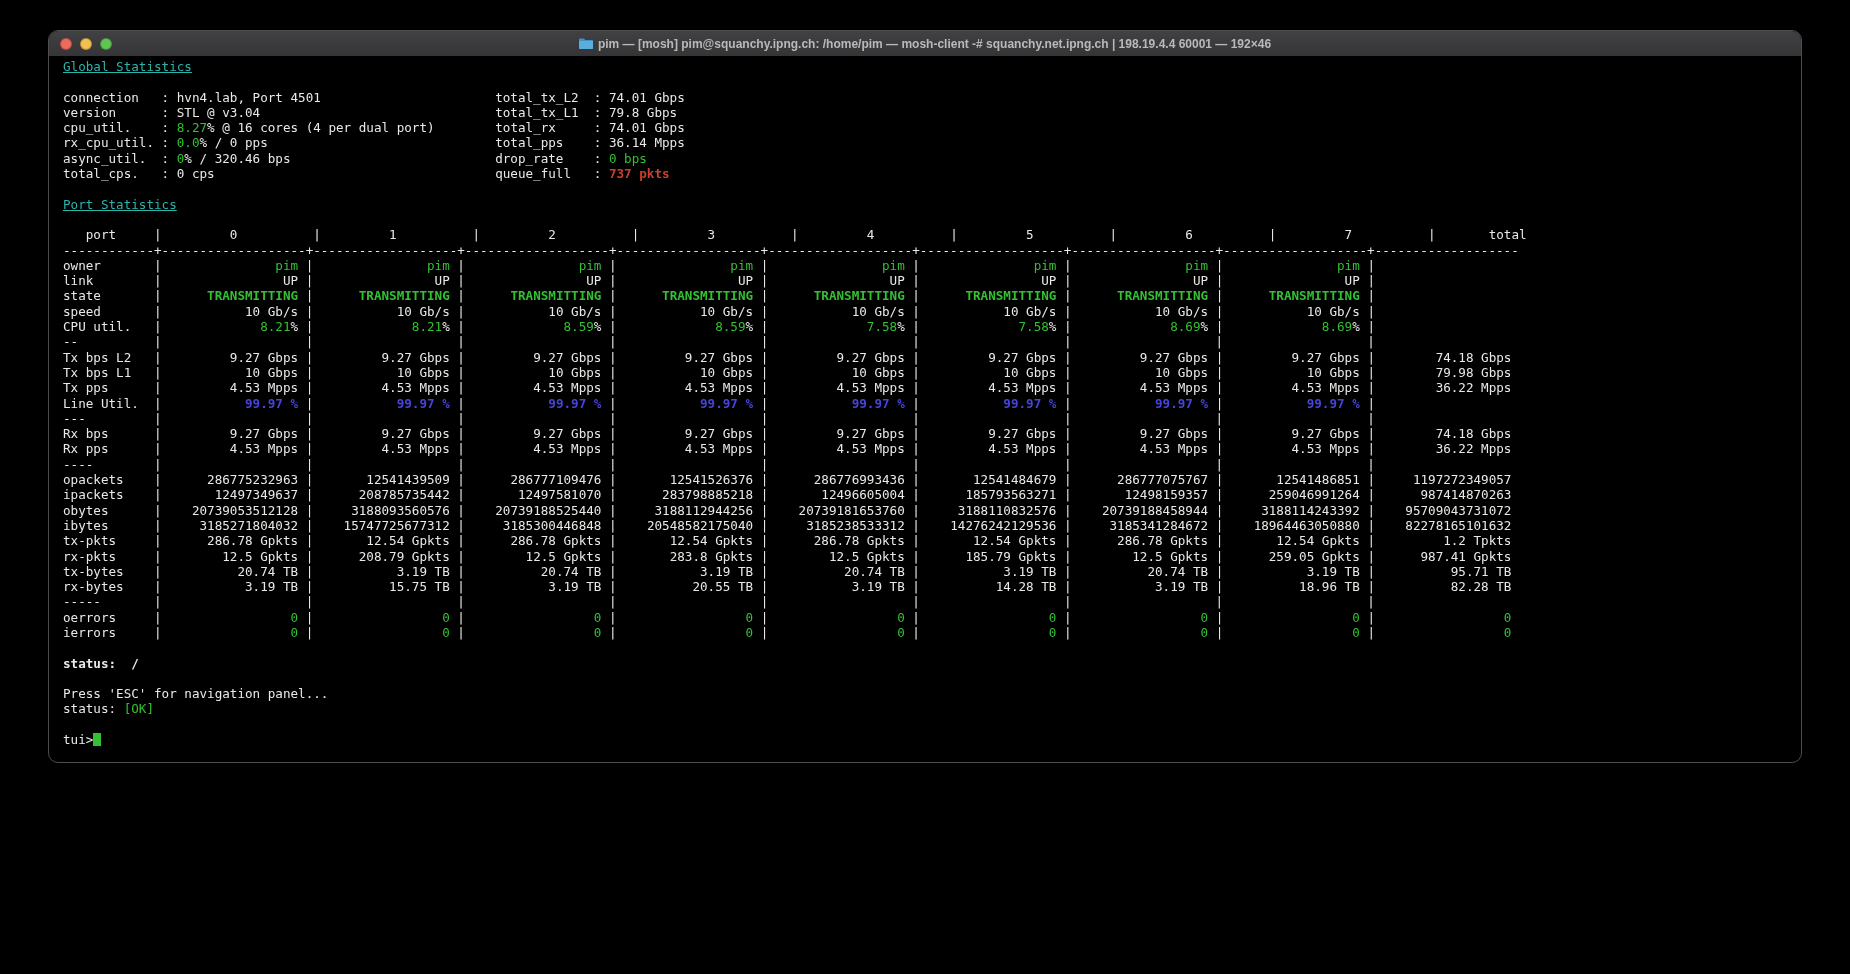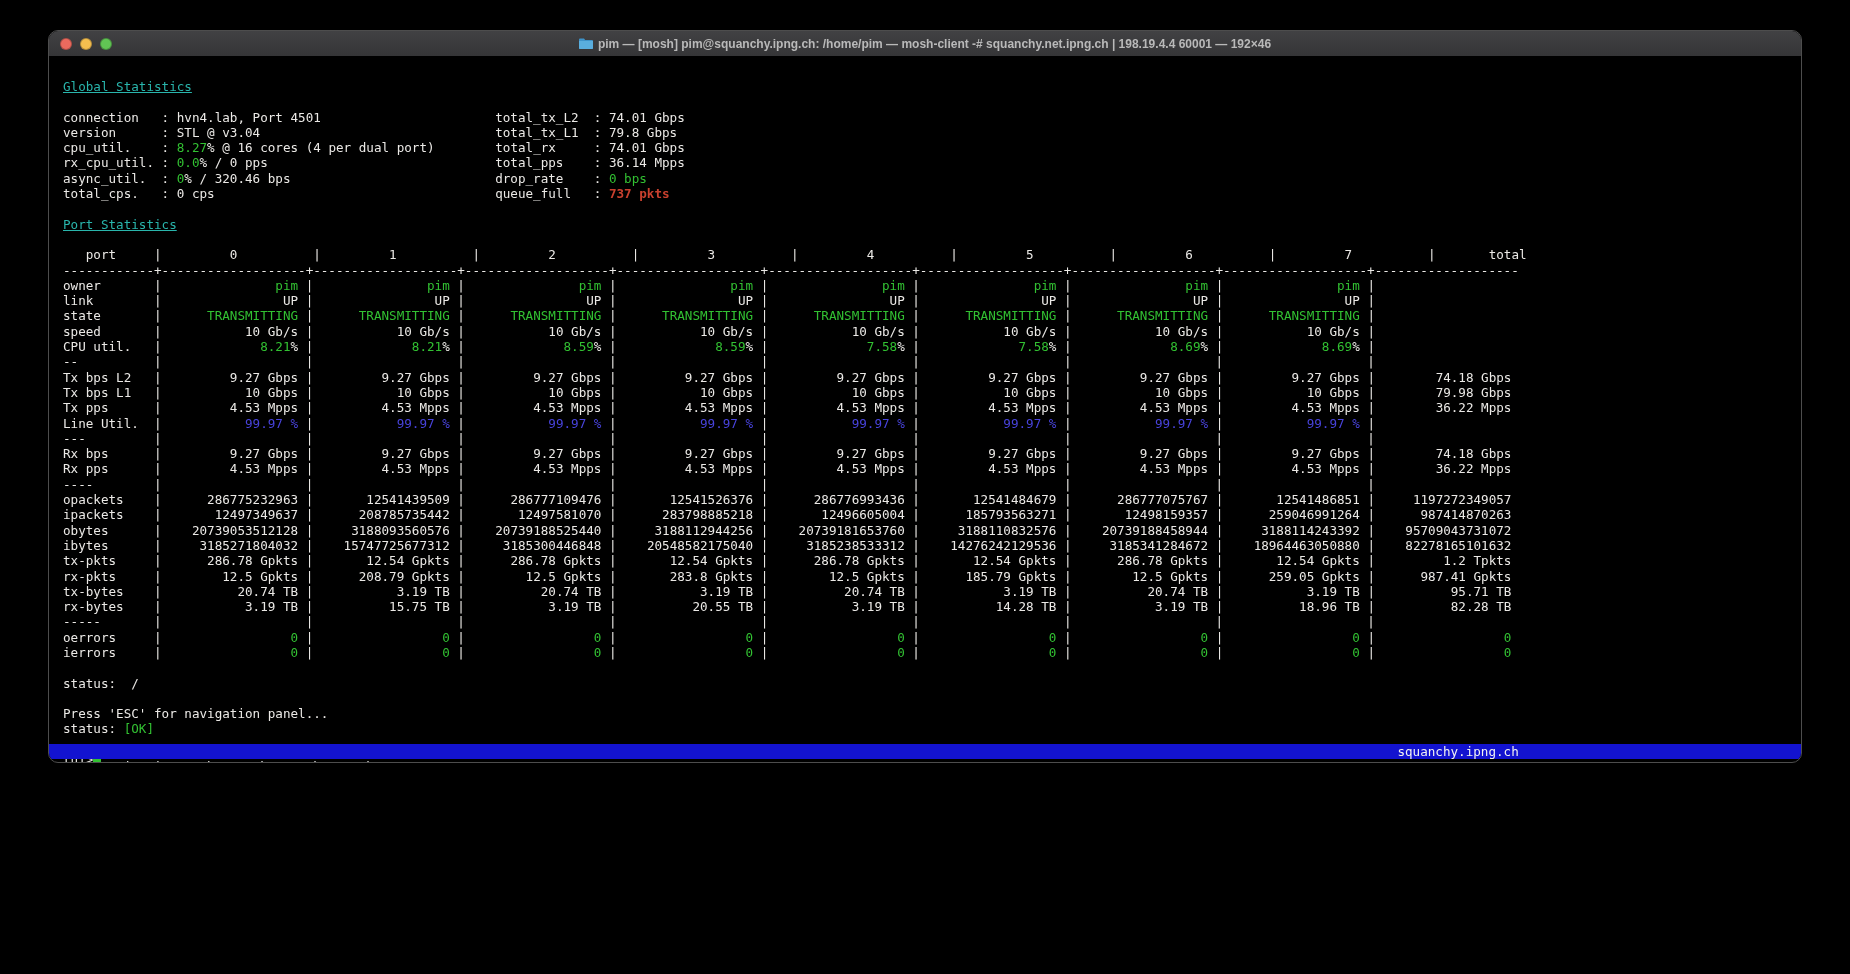--- a/index.html
+++ b/index.html
@@ -22,25 +22,25 @@
   .light{width:12px;height:12px;border-radius:50%;border:0.5px solid rgba(0,0,0,.25);}
   .light.red{background:#ec6a5e;} .light.yellow{background:#f5bf4f;} .light.green{background:#61c554;}
   .titletext{
     position:absolute;left:0;right:0;text-align:center;
     font:600 12px "Liberation Sans",sans-serif;color:#b9b9b9;
     display:flex;align-items:center;justify-content:center;gap:5px;pointer-events:none;
   }
   .term{
     position:absolute;left:0;right:0;top:27px;bottom:0;
     font:12.6px/15.3px "DejaVu Sans Mono",monospace;color:var(--fg);
-    padding:1px 0 0 14px;white-space:pre;margin-top:20px;
+    padding:1px 0 0 14px;white-space:pre;
   }
   .line{height:15.3px;white-space:pre;}
   .green{color:var(--green);} .cyan{color:var(--cyan);} .blue{color:var(--blue);}
-  .red{color:var(--red);font-weight:bold;} .bold{font-weight:normal;} .underline{text-decoration:underline;}
+  .red{color:var(--red);font-weight:bold;} .bold{font-weight:bold;} .underline{text-decoration:underline;}
   .cursor{display:inline-block;width:1ch;height:13px;background:var(--green);vertical-align:-2px;}
   .tmux-bar{
     position:absolute;left:0;right:0;bottom:3px;height:15.3px;background:var(--tmuxbg);
     font:12.6px/15.3px "DejaVu Sans Mono",monospace;color:#f2f2f2;
   }
   .tmux-inner{position:relative;margin-left:14px;width:192ch;height:15.3px;white-space:pre;}
   .tmux-right{position:absolute;right:0;top:0;}
   .foldericon{width:14px;height:11px;display:inline-block;}
 </style>
 </head>
@@ -55,18 +55,13 @@
     </div>
     <div class="titletext">
       <svg class="foldericon" viewBox="0 0 14 11">
         <path d="M0 1.5 Q0 .5 1 .5 L5 .5 L6.2 2 L13 2 Q14 2 14 3 L14 10 Q14 11 13 11 L1 11 Q0 11 0 10 Z" fill="#3f93c9"></path>
         <path d="M0 3 L14 3 L14 10 Q14 11 13 11 L1 11 Q0 11 0 10 Z" fill="#5aaede"></path>
       </svg>
       <span>pim — [mosh] pim@squanchy.ipng.ch: /home/pim — mosh-client -# squanchy.net.ipng.ch | 198.19.4.4 60001 — 192×46</span>
     </div>
   </div>
   <div class="term" id="term"><div class="line"><span class="cyan underline">Global Statistics</span></div><div class="line"></div><div class="line"><span>connection   : </span><span>hvn4.lab, Port 4501</span><span>                       </span><span>total_tx_L2  : </span><span>74.01 Gbps</span></div><div class="line"><span>version      : </span><span>STL @ v3.04</span><span>                               </span><span>total_tx_L1  : </span><span>79.8 Gbps</span></div><div class="line"><span>cpu_util.    : </span><span class="green">8.27</span><span>% @ 16 cores (4 per dual port)</span><span>        </span><span>total_rx     : </span><span>74.01 Gbps</span></div><div class="line"><span>rx_cpu_util. : </span><span class="green">0.0</span><span>% / 0 pps</span><span>                              </span><span>total_pps    : </span><span>36.14 Mpps</span></div><div class="line"><span>async_util.  : </span><span class="green">0</span><span>% / 320.46 bps</span><span>                           </span><span>drop_rate    : </span><span class="green">0 bps</span></div><div class="line"><span>total_cps.   : </span><span>0 cps</span><span>                                     </span><span>queue_full   : </span><span class="red">737 pkts</span></div><div class="line"></div><div class="line"><span class="cyan underline">Port Statistics</span></div><div class="line"></div><div class="line"><span>   port     </span><span>|</span><span>         0          </span><span>|</span><span>         1          </span><span>|</span><span>         2          </span><span>|</span><span>         3          </span><span>|</span><span>         4          </span><span>|</span><span>         5          </span><span>|</span><span>         6          </span><span>|</span><span>         7          </span><span>|</span><span>       total        </span></div><div class="line"><span>------------+-------------------+-------------------+-------------------+-------------------+-------------------+-------------------+-------------------+-------------------+-------------------</span></div><div class="line"><span>owner       </span><span>|</span><span class="green">               pim</span><span> </span><span>|</span><span class="green">               pim</span><span> </span><span>|</span><span class="green">               pim</span><span> </span><span>|</span><span class="green">               pim</span><span> </span><span>|</span><span class="green">               pim</span><span> </span><span>|</span><span class="green">               pim</span><span> </span><span>|</span><span class="green">               pim</span><span> </span><span>|</span><span class="green">               pim</span><span> </span><span>|</span><span>                   </span></div><div class="line"><span>link        </span><span>|</span><span>                UP</span><span> </span><span>|</span><span>                UP</span><span> </span><span>|</span><span>                UP</span><span> </span><span>|</span><span>                UP</span><span> </span><span>|</span><span>                UP</span><span> </span><span>|</span><span>                UP</span><span> </span><span>|</span><span>                UP</span><span> </span><span>|</span><span>                UP</span><span> </span><span>|</span><span>                   </span></div><div class="line"><span>state       </span><span>|</span><span class="green bold">      TRANSMITTING</span><span> </span><span>|</span><span class="green bold">      TRANSMITTING</span><span> </span><span>|</span><span class="green bold">      TRANSMITTING</span><span> </span><span>|</span><span class="green bold">      TRANSMITTING</span><span> </span><span>|</span><span class="green bold">      TRANSMITTING</span><span> </span><span>|</span><span class="green bold">      TRANSMITTING</span><span> </span><span>|</span><span class="green bold">      TRANSMITTING</span><span> </span><span>|</span><span class="green bold">      TRANSMITTING</span><span> </span><span>|</span><span>                   </span></div><div class="line"><span>speed       </span><span>|</span><span>           10 Gb/s</span><span> </span><span>|</span><span>           10 Gb/s</span><span> </span><span>|</span><span>           10 Gb/s</span><span> </span><span>|</span><span>           10 Gb/s</span><span> </span><span>|</span><span>           10 Gb/s</span><span> </span><span>|</span><span>           10 Gb/s</span><span> </span><span>|</span><span>           10 Gb/s</span><span> </span><span>|</span><span>           10 Gb/s</span><span> </span><span>|</span><span>                   </span></div><div class="line"><span>CPU util.   </span><span>|</span><span class="green">             8.21</span><span>% </span><span>|</span><span class="green">             8.21</span><span>% </span><span>|</span><span class="green">             8.59</span><span>% </span><span>|</span><span class="green">             8.59</span><span>% </span><span>|</span><span class="green">             7.58</span><span>% </span><span>|</span><span class="green">             7.58</span><span>% </span><span>|</span><span class="green">             8.69</span><span>% </span><span>|</span><span class="green">             8.69</span><span>% </span><span>|</span><span>                   </span></div><div class="line"><span>--          </span><span>|</span><span>                   </span><span>|</span><span>                   </span><span>|</span><span>                   </span><span>|</span><span>                   </span><span>|</span><span>                   </span><span>|</span><span>                   </span><span>|</span><span>                   </span><span>|</span><span>                   </span><span>|</span><span>                   </span></div><div class="line"><span>Tx bps L2   </span><span>|</span><span>         9.27 Gbps</span><span> </span><span>|</span><span>         9.27 Gbps</span><span> </span><span>|</span><span>         9.27 Gbps</span><span> </span><span>|</span><span>         9.27 Gbps</span><span> </span><span>|</span><span>         9.27 Gbps</span><span> </span><span>|</span><span>         9.27 Gbps</span><span> </span><span>|</span><span>         9.27 Gbps</span><span> </span><span>|</span><span>         9.27 Gbps</span><span> </span><span>|</span><span>        74.18 Gbps</span><span> </span></div><div class="line"><span>Tx bps L1   </span><span>|</span><span>           10 Gbps</span><span> </span><span>|</span><span>           10 Gbps</span><span> </span><span>|</span><span>           10 Gbps</span><span> </span><span>|</span><span>           10 Gbps</span><span> </span><span>|</span><span>           10 Gbps</span><span> </span><span>|</span><span>           10 Gbps</span><span> </span><span>|</span><span>           10 Gbps</span><span> </span><span>|</span><span>           10 Gbps</span><span> </span><span>|</span><span>        79.98 Gbps</span><span> </span></div><div class="line"><span>Tx pps      </span><span>|</span><span>         4.53 Mpps</span><span> </span><span>|</span><span>         4.53 Mpps</span><span> </span><span>|</span><span>         4.53 Mpps</span><span> </span><span>|</span><span>         4.53 Mpps</span><span> </span><span>|</span><span>         4.53 Mpps</span><span> </span><span>|</span><span>         4.53 Mpps</span><span> </span><span>|</span><span>         4.53 Mpps</span><span> </span><span>|</span><span>         4.53 Mpps</span><span> </span><span>|</span><span>        36.22 Mpps</span><span> </span></div><div class="line"><span>Line Util.  </span><span>|</span><span class="blue bold">           99.97 %</span><span> </span><span>|</span><span class="blue bold">           99.97 %</span><span> </span><span>|</span><span class="blue bold">           99.97 %</span><span> </span><span>|</span><span class="blue bold">           99.97 %</span><span> </span><span>|</span><span class="blue bold">           99.97 %</span><span> </span><span>|</span><span class="blue bold">           99.97 %</span><span> </span><span>|</span><span class="blue bold">           99.97 %</span><span> </span><span>|</span><span class="blue bold">           99.97 %</span><span> </span><span>|</span><span>                   </span></div><div class="line"><span>---         </span><span>|</span><span>                   </span><span>|</span><span>                   </span><span>|</span><span>                   </span><span>|</span><span>                   </span><span>|</span><span>                   </span><span>|</span><span>                   </span><span>|</span><span>                   </span><span>|</span><span>                   </span><span>|</span><span>                   </span></div><div class="line"><span>Rx bps      </span><span>|</span><span>         9.27 Gbps</span><span> </span><span>|</span><span>         9.27 Gbps</span><span> </span><span>|</span><span>         9.27 Gbps</span><span> </span><span>|</span><span>         9.27 Gbps</span><span> </span><span>|</span><span>         9.27 Gbps</span><span> </span><span>|</span><span>         9.27 Gbps</span><span> </span><span>|</span><span>         9.27 Gbps</span><span> </span><span>|</span><span>         9.27 Gbps</span><span> </span><span>|</span><span>        74.18 Gbps</span><span> </span></div><div class="line"><span>Rx pps      </span><span>|</span><span>         4.53 Mpps</span><span> </span><span>|</span><span>         4.53 Mpps</span><span> </span><span>|</span><span>         4.53 Mpps</span><span> </span><span>|</span><span>         4.53 Mpps</span><span> </span><span>|</span><span>         4.53 Mpps</span><span> </span><span>|</span><span>         4.53 Mpps</span><span> </span><span>|</span><span>         4.53 Mpps</span><span> </span><span>|</span><span>         4.53 Mpps</span><span> </span><span>|</span><span>        36.22 Mpps</span><span> </span></div><div class="line"><span>----        </span><span>|</span><span>                   </span><span>|</span><span>                   </span><span>|</span><span>                   </span><span>|</span><span>                   </span><span>|</span><span>                   </span><span>|</span><span>                   </span><span>|</span><span>                   </span><span>|</span><span>                   </span><span>|</span><span>                   </span></div><div class="line"><span>opackets    </span><span>|</span><span>      286775232963</span><span> </span><span>|</span><span>       12541439509</span><span> </span><span>|</span><span>      286777109476</span><span> </span><span>|</span><span>       12541526376</span><span> </span><span>|</span><span>      286776993436</span><span> </span><span>|</span><span>       12541484679</span><span> </span><span>|</span><span>      286777075767</span><span> </span><span>|</span><span>       12541486851</span><span> </span><span>|</span><span>     1197272349057</span><span> </span></div><div class="line"><span>ipackets    </span><span>|</span><span>       12497349637</span><span> </span><span>|</span><span>      208785735442</span><span> </span><span>|</span><span>       12497581070</span><span> </span><span>|</span><span>      283798885218</span><span> </span><span>|</span><span>       12496605004</span><span> </span><span>|</span><span>      185793563271</span><span> </span><span>|</span><span>       12498159357</span><span> </span><span>|</span><span>      259046991264</span><span> </span><span>|</span><span>      987414870263</span><span> </span></div><div class="line"><span>obytes      </span><span>|</span><span>    20739053512128</span><span> </span><span>|</span><span>     3188093560576</span><span> </span><span>|</span><span>    20739188525440</span><span> </span><span>|</span><span>     3188112944256</span><span> </span><span>|</span><span>    20739181653760</span><span> </span><span>|</span><span>     3188110832576</span><span> </span><span>|</span><span>    20739188458944</span><span> </span><span>|</span><span>     3188114243392</span><span> </span><span>|</span><span>    95709043731072</span><span> </span></div><div class="line"><span>ibytes      </span><span>|</span><span>     3185271804032</span><span> </span><span>|</span><span>    15747725677312</span><span> </span><span>|</span><span>     3185300446848</span><span> </span><span>|</span><span>    20548582175040</span><span> </span><span>|</span><span>     3185238533312</span><span> </span><span>|</span><span>    14276242129536</span><span> </span><span>|</span><span>     3185341284672</span><span> </span><span>|</span><span>    18964463050880</span><span> </span><span>|</span><span>    82278165101632</span><span> </span></div><div class="line"><span>tx-pkts     </span><span>|</span><span>      286.78 Gpkts</span><span> </span><span>|</span><span>       12.54 Gpkts</span><span> </span><span>|</span><span>      286.78 Gpkts</span><span> </span><span>|</span><span>       12.54 Gpkts</span><span> </span><span>|</span><span>      286.78 Gpkts</span><span> </span><span>|</span><span>       12.54 Gpkts</span><span> </span><span>|</span><span>      286.78 Gpkts</span><span> </span><span>|</span><span>       12.54 Gpkts</span><span> </span><span>|</span><span>         1.2 Tpkts</span><span> </span></div><div class="line"><span>rx-pkts     </span><span>|</span><span>        12.5 Gpkts</span><span> </span><span>|</span><span>      208.79 Gpkts</span><span> </span><span>|</span><span>        12.5 Gpkts</span><span> </span><span>|</span><span>       283.8 Gpkts</span><span> </span><span>|</span><span>        12.5 Gpkts</span><span> </span><span>|</span><span>      185.79 Gpkts</span><span> </span><span>|</span><span>        12.5 Gpkts</span><span> </span><span>|</span><span>      259.05 Gpkts</span><span> </span><span>|</span><span>      987.41 Gpkts</span><span> </span></div><div class="line"><span>tx-bytes    </span><span>|</span><span>          20.74 TB</span><span> </span><span>|</span><span>           3.19 TB</span><span> </span><span>|</span><span>          20.74 TB</span><span> </span><span>|</span><span>           3.19 TB</span><span> </span><span>|</span><span>          20.74 TB</span><span> </span><span>|</span><span>           3.19 TB</span><span> </span><span>|</span><span>          20.74 TB</span><span> </span><span>|</span><span>           3.19 TB</span><span> </span><span>|</span><span>          95.71 TB</span><span> </span></div><div class="line"><span>rx-bytes    </span><span>|</span><span>           3.19 TB</span><span> </span><span>|</span><span>          15.75 TB</span><span> </span><span>|</span><span>           3.19 TB</span><span> </span><span>|</span><span>          20.55 TB</span><span> </span><span>|</span><span>           3.19 TB</span><span> </span><span>|</span><span>          14.28 TB</span><span> </span><span>|</span><span>           3.19 TB</span><span> </span><span>|</span><span>          18.96 TB</span><span> </span><span>|</span><span>          82.28 TB</span><span> </span></div><div class="line"><span>-----       </span><span>|</span><span>                   </span><span>|</span><span>                   </span><span>|</span><span>                   </span><span>|</span><span>                   </span><span>|</span><span>                   </span><span>|</span><span>                   </span><span>|</span><span>                   </span><span>|</span><span>                   </span><span>|</span><span>                   </span></div><div class="line"><span>oerrors     </span><span>|</span><span class="green">                 0</span><span> </span><span>|</span><span class="green">                 0</span><span> </span><span>|</span><span class="green">                 0</span><span> </span><span>|</span><span class="green">                 0</span><span> </span><span>|</span><span class="green">                 0</span><span> </span><span>|</span><span class="green">                 0</span><span> </span><span>|</span><span class="green">                 0</span><span> </span><span>|</span><span class="green">                 0</span><span> </span><span>|</span><span class="green">                 0</span><span> </span></div><div class="line"><span>ierrors     </span><span>|</span><span class="green">                 0</span><span> </span><span>|</span><span class="green">                 0</span><span> </span><span>|</span><span class="green">                 0</span><span> </span><span>|</span><span class="green">                 0</span><span> </span><span>|</span><span class="green">                 0</span><span> </span><span>|</span><span class="green">                 0</span><span> </span><span>|</span><span class="green">                 0</span><span> </span><span>|</span><span class="green">                 0</span><span> </span><span>|</span><span class="green">                 0</span><span> </span></div><div class="line"></div><div class="line"><span class="bold">status:  /</span></div><div class="line"></div><div class="line"><span>Press 'ESC' for navigation panel...</span></div><div class="line"><span>status: </span><span class="green">[OK]</span></div><div class="line"></div><div class="line"><span>tui&gt;</span><span class="cursor"></span></div></div>
-  <div class="tmux-bar">
-    <div class="tmux-inner">
-      <span>0:irssi  1:ssh  2:ssh  3:ssh- 4:ssh*</span><span class="tmux-right">squanchy.ipng.ch</span>
-    </div>
-  </div>
 </div>
 
 </body></html>

